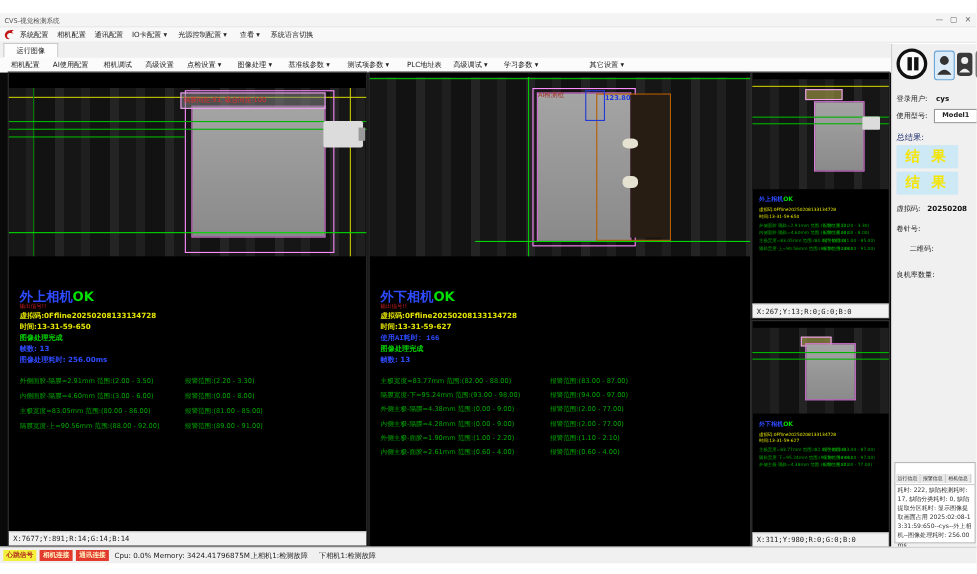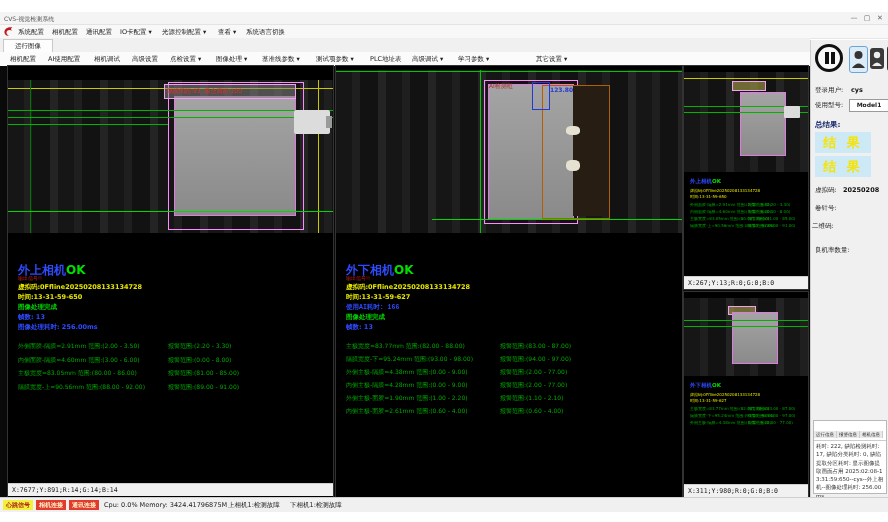--- a/index.html
+++ b/index.html
@@ -255,29 +255,29 @@
         </svg>
     </div>
     <div class="abs sqbtn" style="left:76px;top:6px;width:16px;height:25px;background:#333;">
       
     </div>
 
     <span class="abs rlabel" style="left:4px;top:46px;">登录用户:</span>
     <span class="abs rvalue" style="left:40px;top:46px;">cys</span>
     <span class="abs rlabel" style="left:4px;top:61px;">使用型号:</span>
     <div class="abs modelbox" style="left:38px;top:59px;width:38px;height:11px;">Model1</div>
-    <span class="abs" style="left:4px;top:80px;font-size:7.5px;font-weight:bold;color:#1a2a6c;">总结果:</span>
+    <span class="abs" style="left:4px;top:80px;font-size:7.5px;font-weight:normal;color:#1a2a6c;">总结果:</span>
     <div class="abs resultbox" style="left:4px;top:92px;">结 果</div>
     <div class="abs resultbox" style="left:4px;top:116px;">结 果</div>
 
     <span class="abs rlabel" style="left:4px;top:146px;">虚拟码:</span>
     <span class="abs rvalue" style="left:32px;top:146px;">20250208</span>
     <span class="abs rlabel" style="left:4px;top:164px;">卷针号:</span>
     <span class="abs rvalue" style="left:32px;top:164px;"></span>
-    <span class="abs rlabel" style="left:1px;top:182px;">二维码:</span>
+    <span class="abs rlabel" style="left:16px;top:182px;">二维码:</span>
     <span class="abs rvalue" style="left:32px;top:182px;"></span>
     <span class="abs rlabel" style="left:4px;top:206px;">良机率数量:</span>
     <span class="abs rvalue" style="left:44px;top:206px;"></span>
 
     <div class="abs logbox">
       <div style="border-bottom:1px solid #ccc;">
         <span class="logtab">运行信息</span><span class="logtab">报警信息</span><span class="logtab">相机信息</span>
       </div>
       <div class="logtext">耗时: 222, 缺陷检测耗时: 17, 缺陷分类耗时: 0, 缺陷提取分区耗时: 显示图像提取画面占用 2025:02:08-13:31:59:650--cys--外上相机--图像处理耗时: 256.00ms</div>
     </div>

